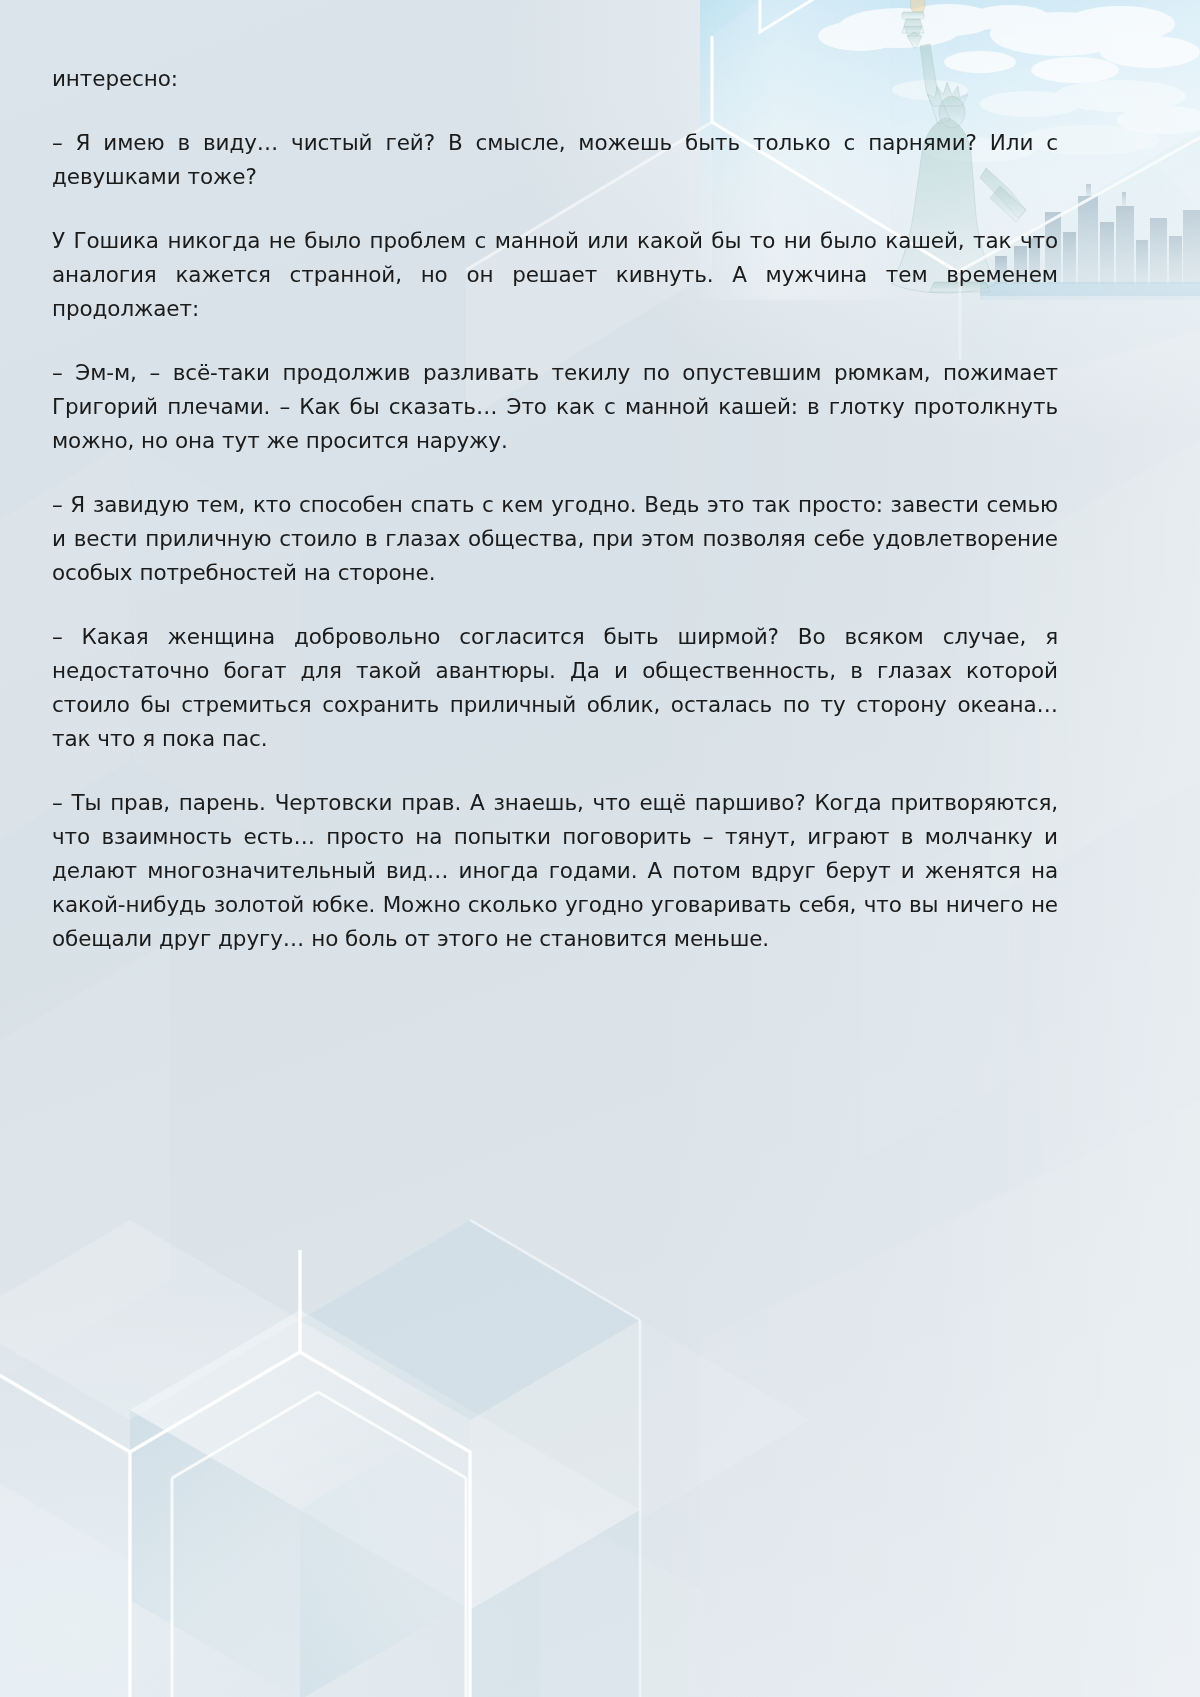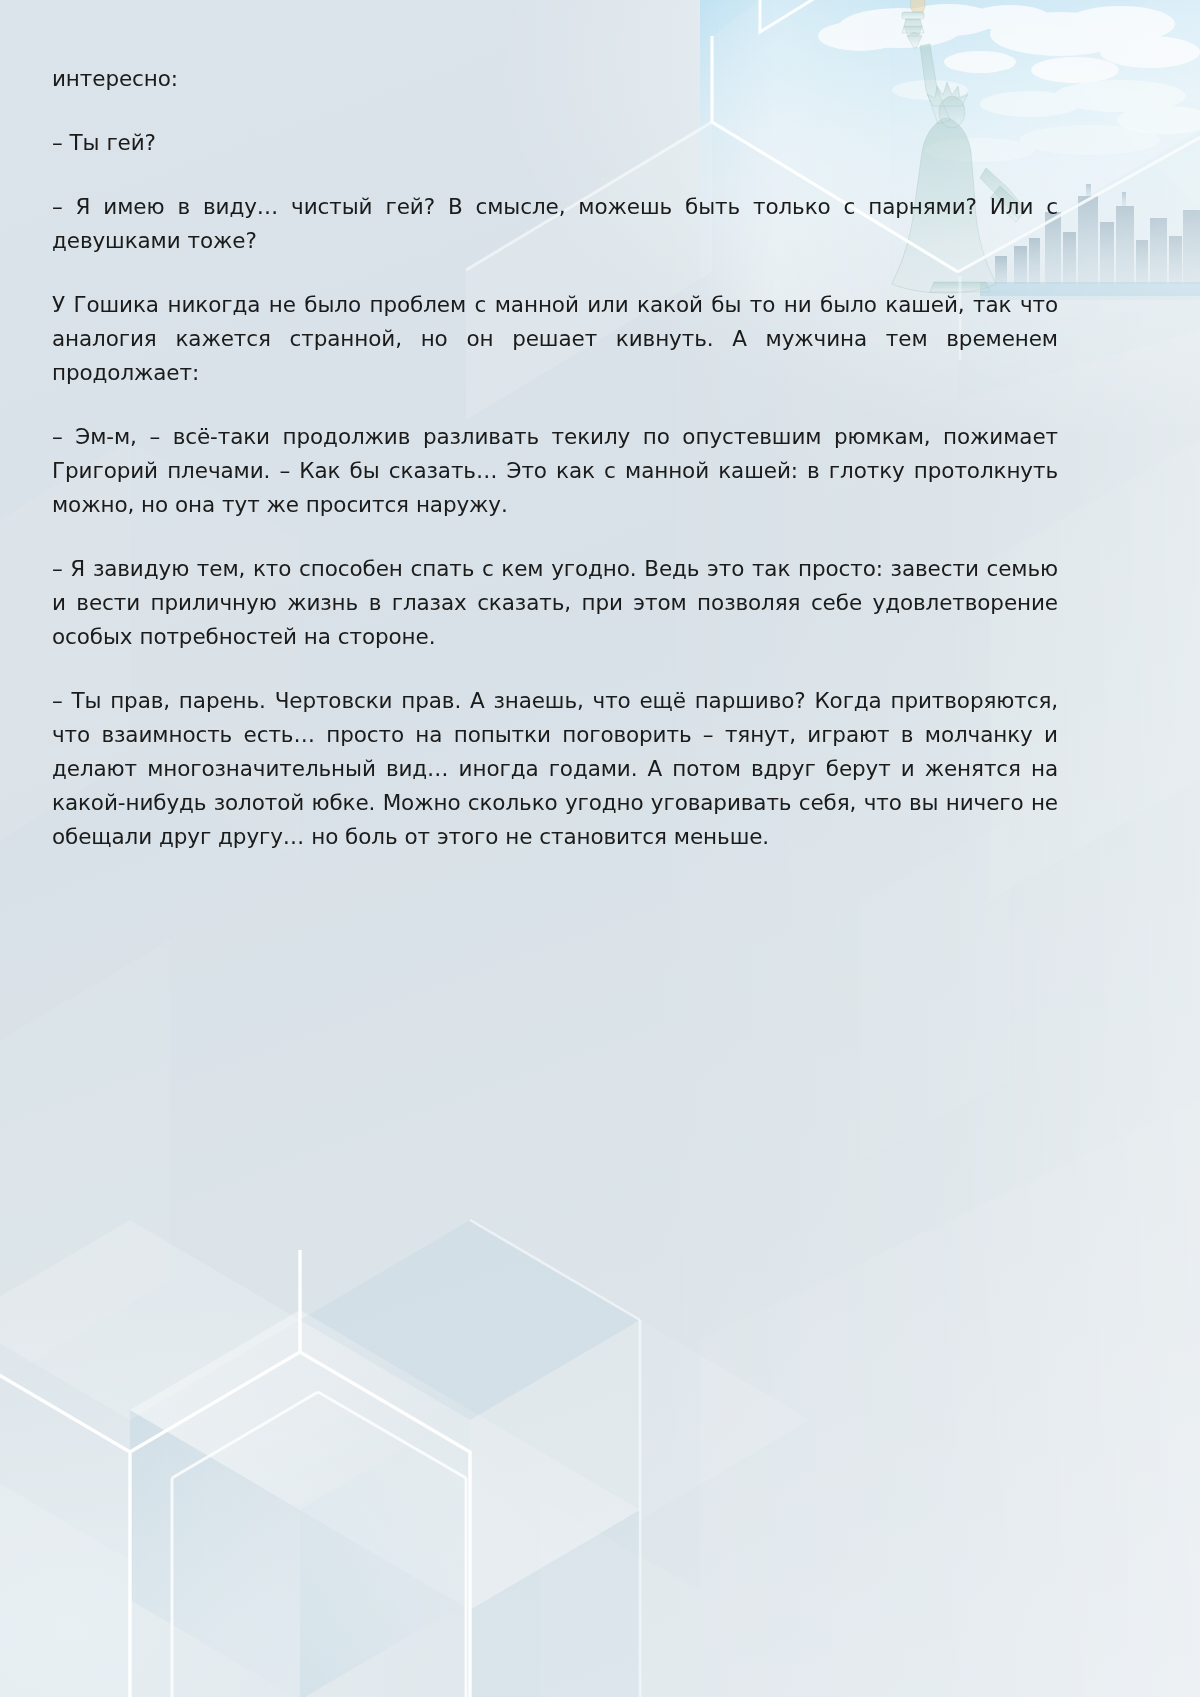--- a/index.html
+++ b/index.html
@@ -253,21 +253,21 @@
       </g>
 
       <path d="M700 1340 L1200 1100 L1200 1700 L700 1700 Z" fill="#ffffff" fill-opacity="0.07"></path>
     </g>
   </svg>
 
   <div class="bg-layer bg-rightwash"></div>
 
   <div id="content">
     <p class="para nojust">интересно:</p>
-    <p class="para nojust">– Ты гей?</p>
     <p class="para">– Я имею в виду… чистый гей? В смысле, можешь быть только с парнями? Или с девушками тоже?</p>
     <p class="para">У Гошика никогда не было проблем с манной или какой бы то ни было кашей, так что аналогия кажется странной, но он решает кивнуть. А мужчина тем временем продолжает:</p>
     <p class="para">– Эм-м, – всё-таки продолжив разливать текилу по опустевшим рюмкам, пожимает Григорий плечами. – Как бы сказать… Это как с манной кашей: в глотку протолкнуть можно, но она тут же просится наружу.</p>
-    <p class="para">– Я завидую тем, кто способен спать с кем угодно. Ведь это так просто: завести семью и вести приличную жизнь в глазах сказать, при этом позволяя себе удовлетворение особых потребностей на стороне.</p>
+    <p class="para">– Я завидую тем, кто способен спать с кем угодно. Ведь это так просто: завести семью и вести приличную стоило в глазах общества, при этом позволяя себе удовлетворение особых потребностей на стороне.</p>
+    <p class="para">– Какая женщина добровольно согласится быть ширмой? Во всяком случае, я недостаточно богат для такой авантюры. Да и общественность, в глазах которой стоило бы стремиться сохранить приличный облик, осталась по ту сторону океана… так что я пока пас.</p>
     <p class="para">– Ты прав, парень. Чертовски прав. А знаешь, что ещё паршиво? Когда притворяются, что взаимность есть… просто на попытки поговорить – тянут, играют в молчанку и делают многозначительный вид… иногда годами. А потом вдруг берут и женятся на какой-нибудь золотой юбке. Можно сколько угодно уговаривать себя, что вы ничего не обещали друг другу… но боль от этого не становится меньше.</p>
   </div>
 
 </div>
 
 </body></html>

